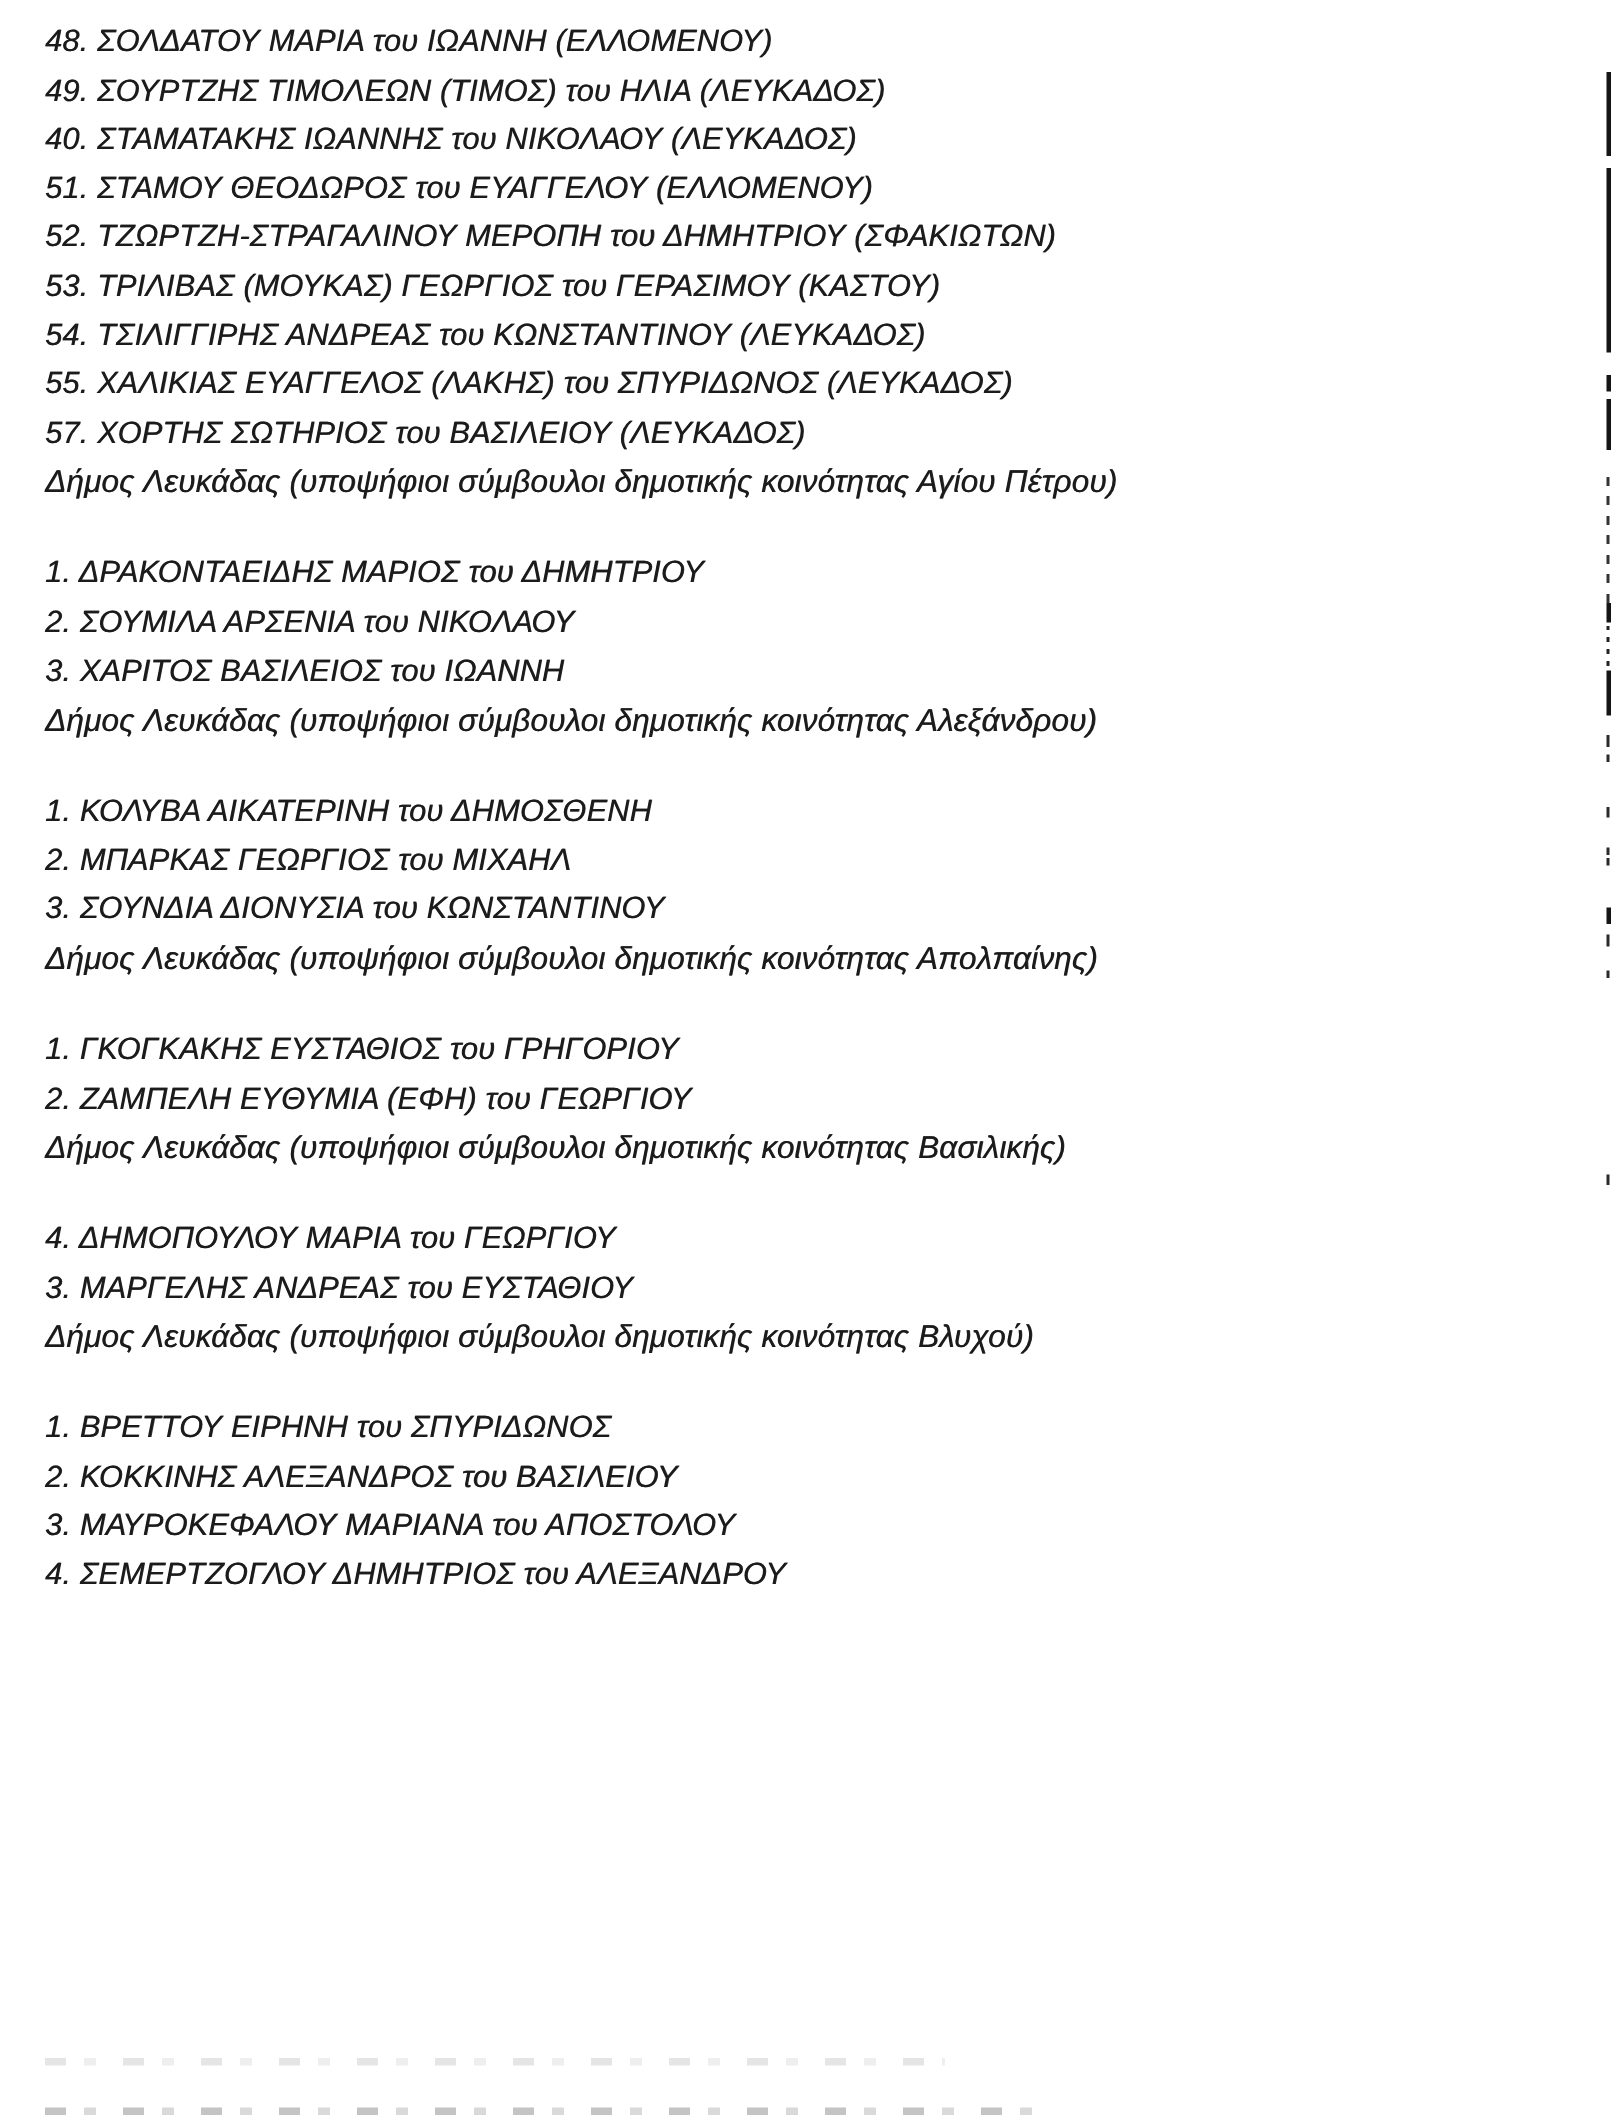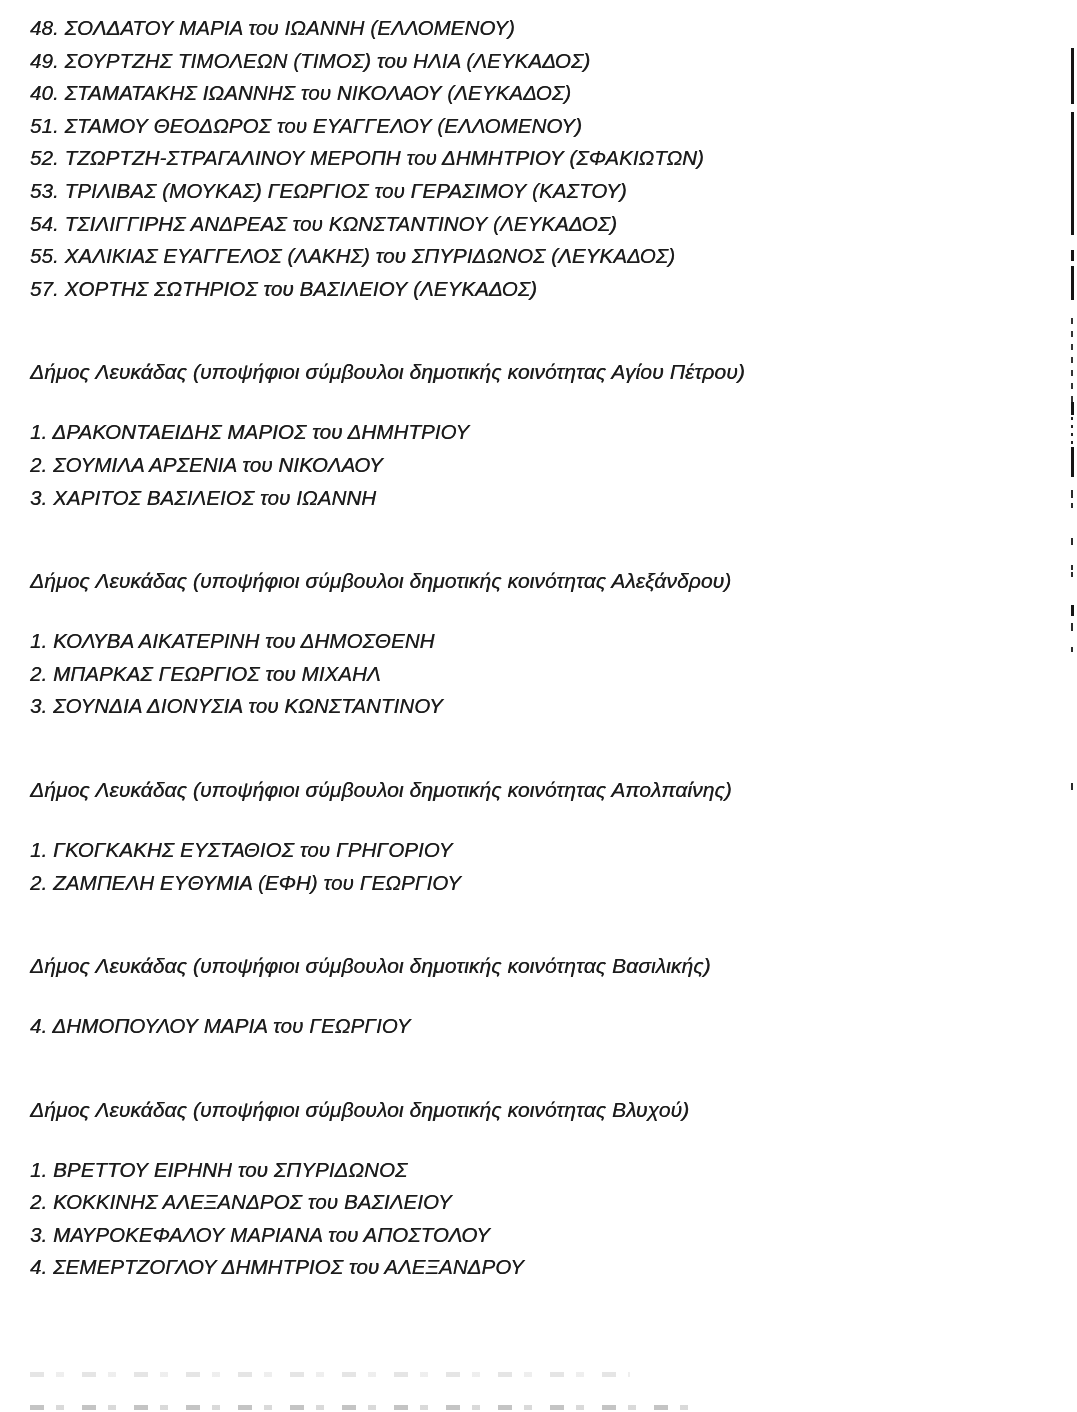--- a/index.html
+++ b/index.html
@@ -23,21 +23,20 @@
   }
   .line {
     font-size: 20.5px;
     line-height: 32.6px;
     white-space: nowrap;
     letter-spacing: 0.1px;
     text-shadow: 0.35px 0 0 rgba(20,20,20,0.85);
     font-style: italic;
   }
   .section {
-    margin-top: 50px;
   }
   .section-heading {
     font-size: 21px;
     line-height: 33px;
     margin-bottom: 28px;
   }
   
   .artifact {
     position: absolute;
     left: 1071px;
@@ -100,20 +99,21 @@
         <div class="line section-heading">Δήμος Λευκάδας (υποψήφιοι σύμβουλοι δημοτικής κοινότητας Απολπαίνης)</div>
         <div class="list">
           <div class="line">1. ΓΚΟΓΚΑΚΗΣ ΕΥΣΤΑΘΙΟΣ του ΓΡΗΓΟΡΙΟΥ</div>
           <div class="line">2. ΖΑΜΠΕΛΗ ΕΥΘΥΜΙΑ (ΕΦΗ) του ΓΕΩΡΓΙΟΥ</div>
         </div>
       </section>
       <section class="section">
         <div class="line section-heading">Δήμος Λευκάδας (υποψήφιοι σύμβουλοι δημοτικής κοινότητας Βασιλικής)</div>
         <div class="list">
           <div class="line">4. ΔΗΜΟΠΟΥΛΟΥ ΜΑΡΙΑ του ΓΕΩΡΓΙΟΥ</div>
+          <div class="line">3. ΜΑΡΓΕΛΗΣ ΑΝΔΡΕΑΣ του ΕΥΣΤΑΘΙΟΥ</div>
         </div>
       </section>
       <section class="section">
         <div class="line section-heading">Δήμος Λευκάδας (υποψήφιοι σύμβουλοι δημοτικής κοινότητας Βλυχού)</div>
         <div class="list">
           <div class="line">1. ΒΡΕΤΤΟΥ ΕΙΡΗΝΗ του ΣΠΥΡΙΔΩΝΟΣ</div>
           <div class="line">2. ΚΟΚΚΙΝΗΣ ΑΛΕΞΑΝΔΡΟΣ του ΒΑΣΙΛΕΙΟΥ</div>
           <div class="line">3. ΜΑΥΡΟΚΕΦΑΛΟΥ ΜΑΡΙΑΝΑ του ΑΠΟΣΤΟΛΟΥ</div>
           <div class="line">4. ΣΕΜΕΡΤΖΟΓΛΟΥ ΔΗΜΗΤΡΙΟΣ του ΑΛΕΞΑΝΔΡΟΥ</div>
         </div>

